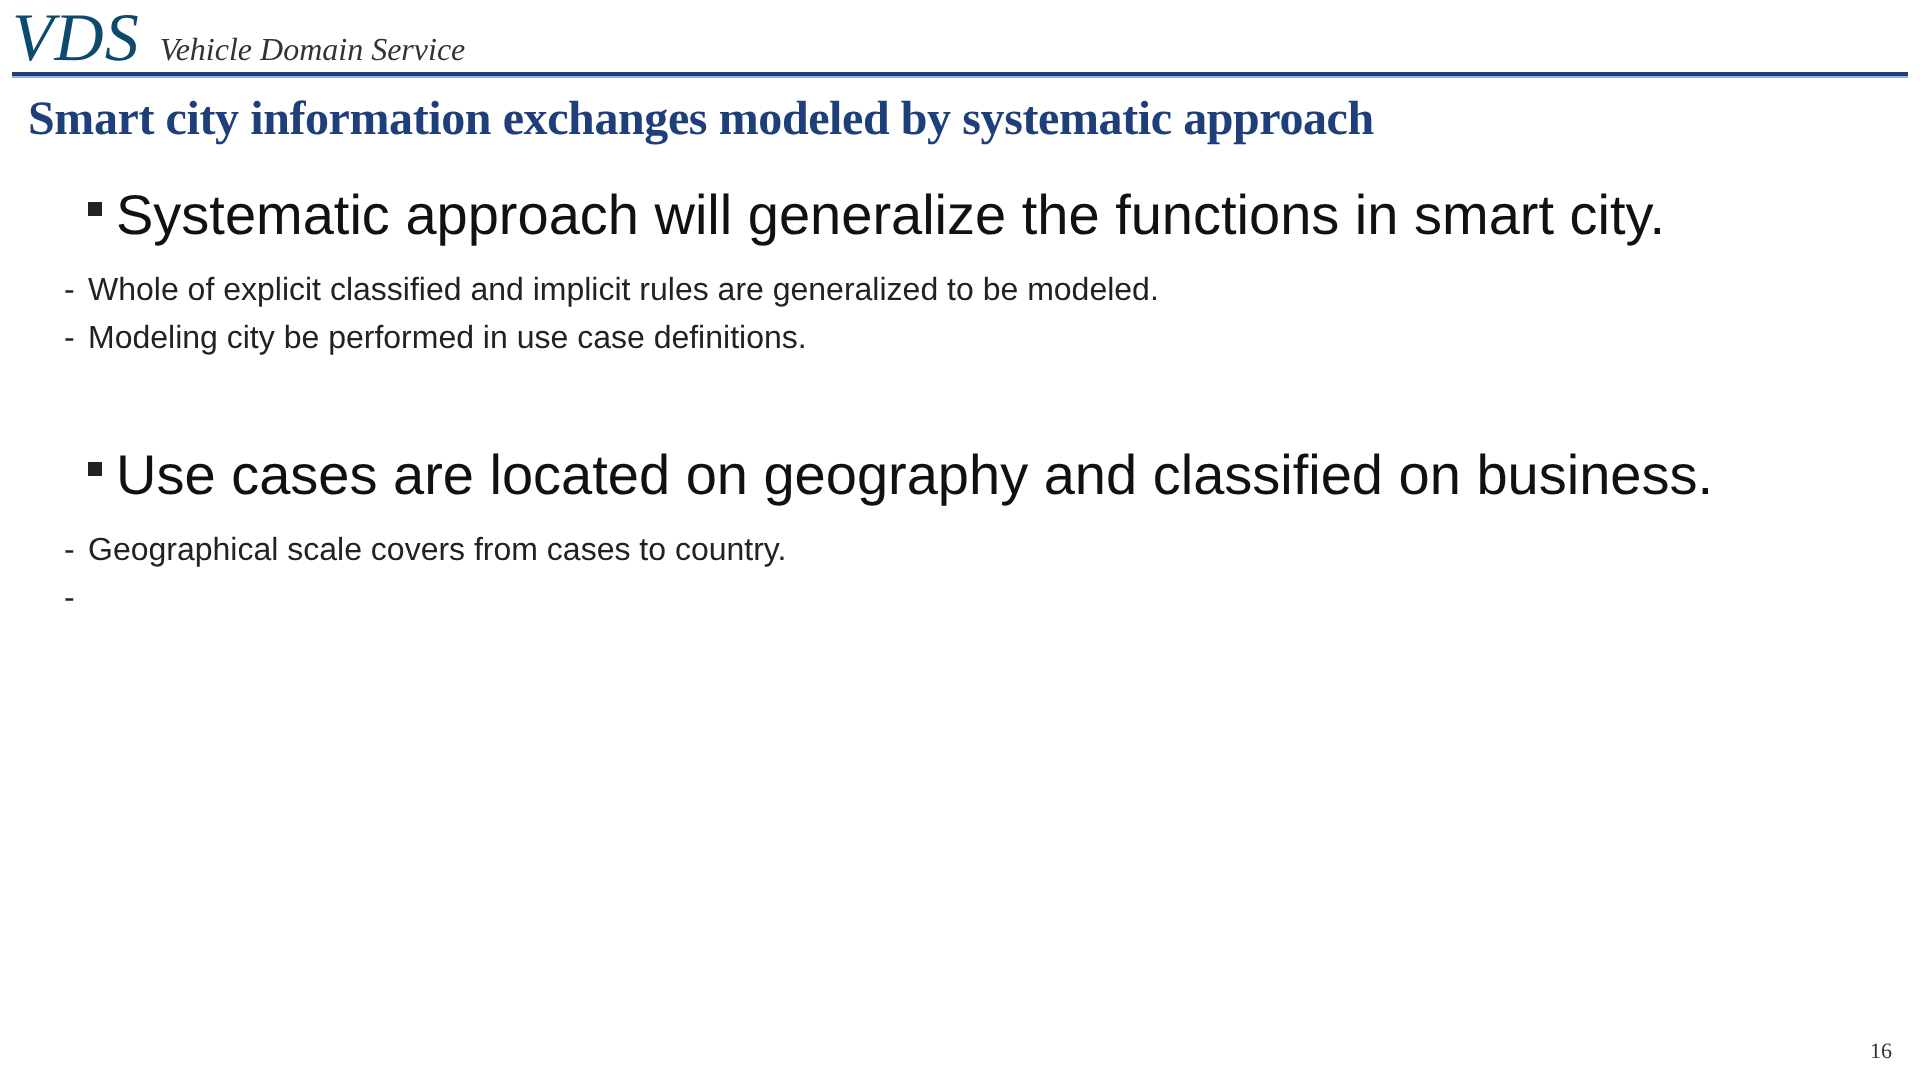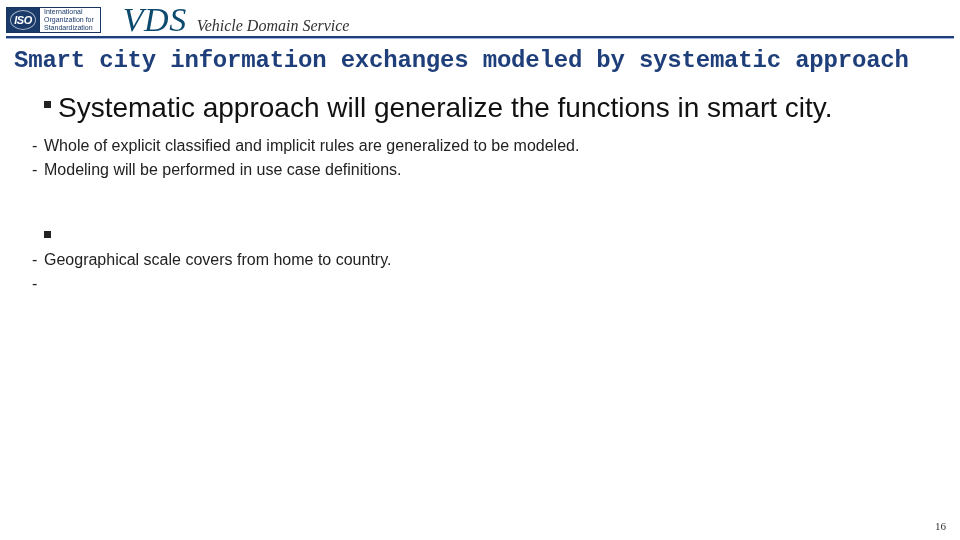--- a/index.html
+++ b/index.html
@@ -81,21 +81,21 @@
     color: #333;
   }
   .rule {
     margin: 0 6px;
     border: none;
     border-top: 2px solid #1f3f7a;
     border-bottom: 1px solid #9db0d6;
     height: 0;
   }
   .slide-title {
-    font-family: Liberation Mono, monospace;
+    font-family: Liberation Serif, serif;
     font-weight: bold;
     color: #1f3f7a;
     font-size: 24px;
     padding: 8px 0 18px 14px;
     letter-spacing: -0.2px;
   }
   .content {
     padding: 0 0 0 44px;
   }
   .section-head {
@@ -136,30 +136,20 @@
     right: 14px;
     font-family: Liberation Serif, serif;
     font-size: 11px;
     color: #333;
   }
 </style>
 </head>
 <body>
 
 <div class="header">
-  <div class="iso-logo">
-    <div class="iso-mark">
-      <span>ISO</span>
-    </div>
-    <div class="iso-text">
-      <div>International</div>
-      <div>Organization for</div>
-      <div>Standardization</div>
-    </div>
-  </div>
   <div class="vds-block">
     <span class="vds-abbrev">VDS</span>
     <span class="vds-full">Vehicle Domain Service</span>
   </div>
 </div>
 
 <hr class="rule">
 
 <div class="slide-title">Smart city information exchanges modeled by systematic approach</div>
 
@@ -169,31 +159,32 @@
     <span class="sq-bullet"></span>
     <span>Systematic approach will generalize the functions in smart city.</span>
   </div>
   <div class="sub-list">
     <div class="sub-item">
       <span class="dash">-</span>
       <span>Whole of explicit classified and implicit rules are generalized to be modeled.</span>
     </div>
     <div class="sub-item">
       <span class="dash">-</span>
-      <span>Modeling will be performed in use case definitions.</span>
+      <span>Modeling city be performed in use case definitions.</span>
     </div>
   </div>
 
   <div class="section-head">
     <span class="sq-bullet"></span>
+    <span>Use cases are located on geography and classified on business.</span>
   </div>
   <div class="sub-list">
     <div class="sub-item">
       <span class="dash">-</span>
-      <span>Geographical scale covers from home to country.</span>
+      <span>Geographical scale covers from cases to country.</span>
     </div>
     <div class="sub-item">
       <span class="dash">-</span>
     </div>
   </div>
 
 </div>
 
 <div class="page-num">16</div>
 

